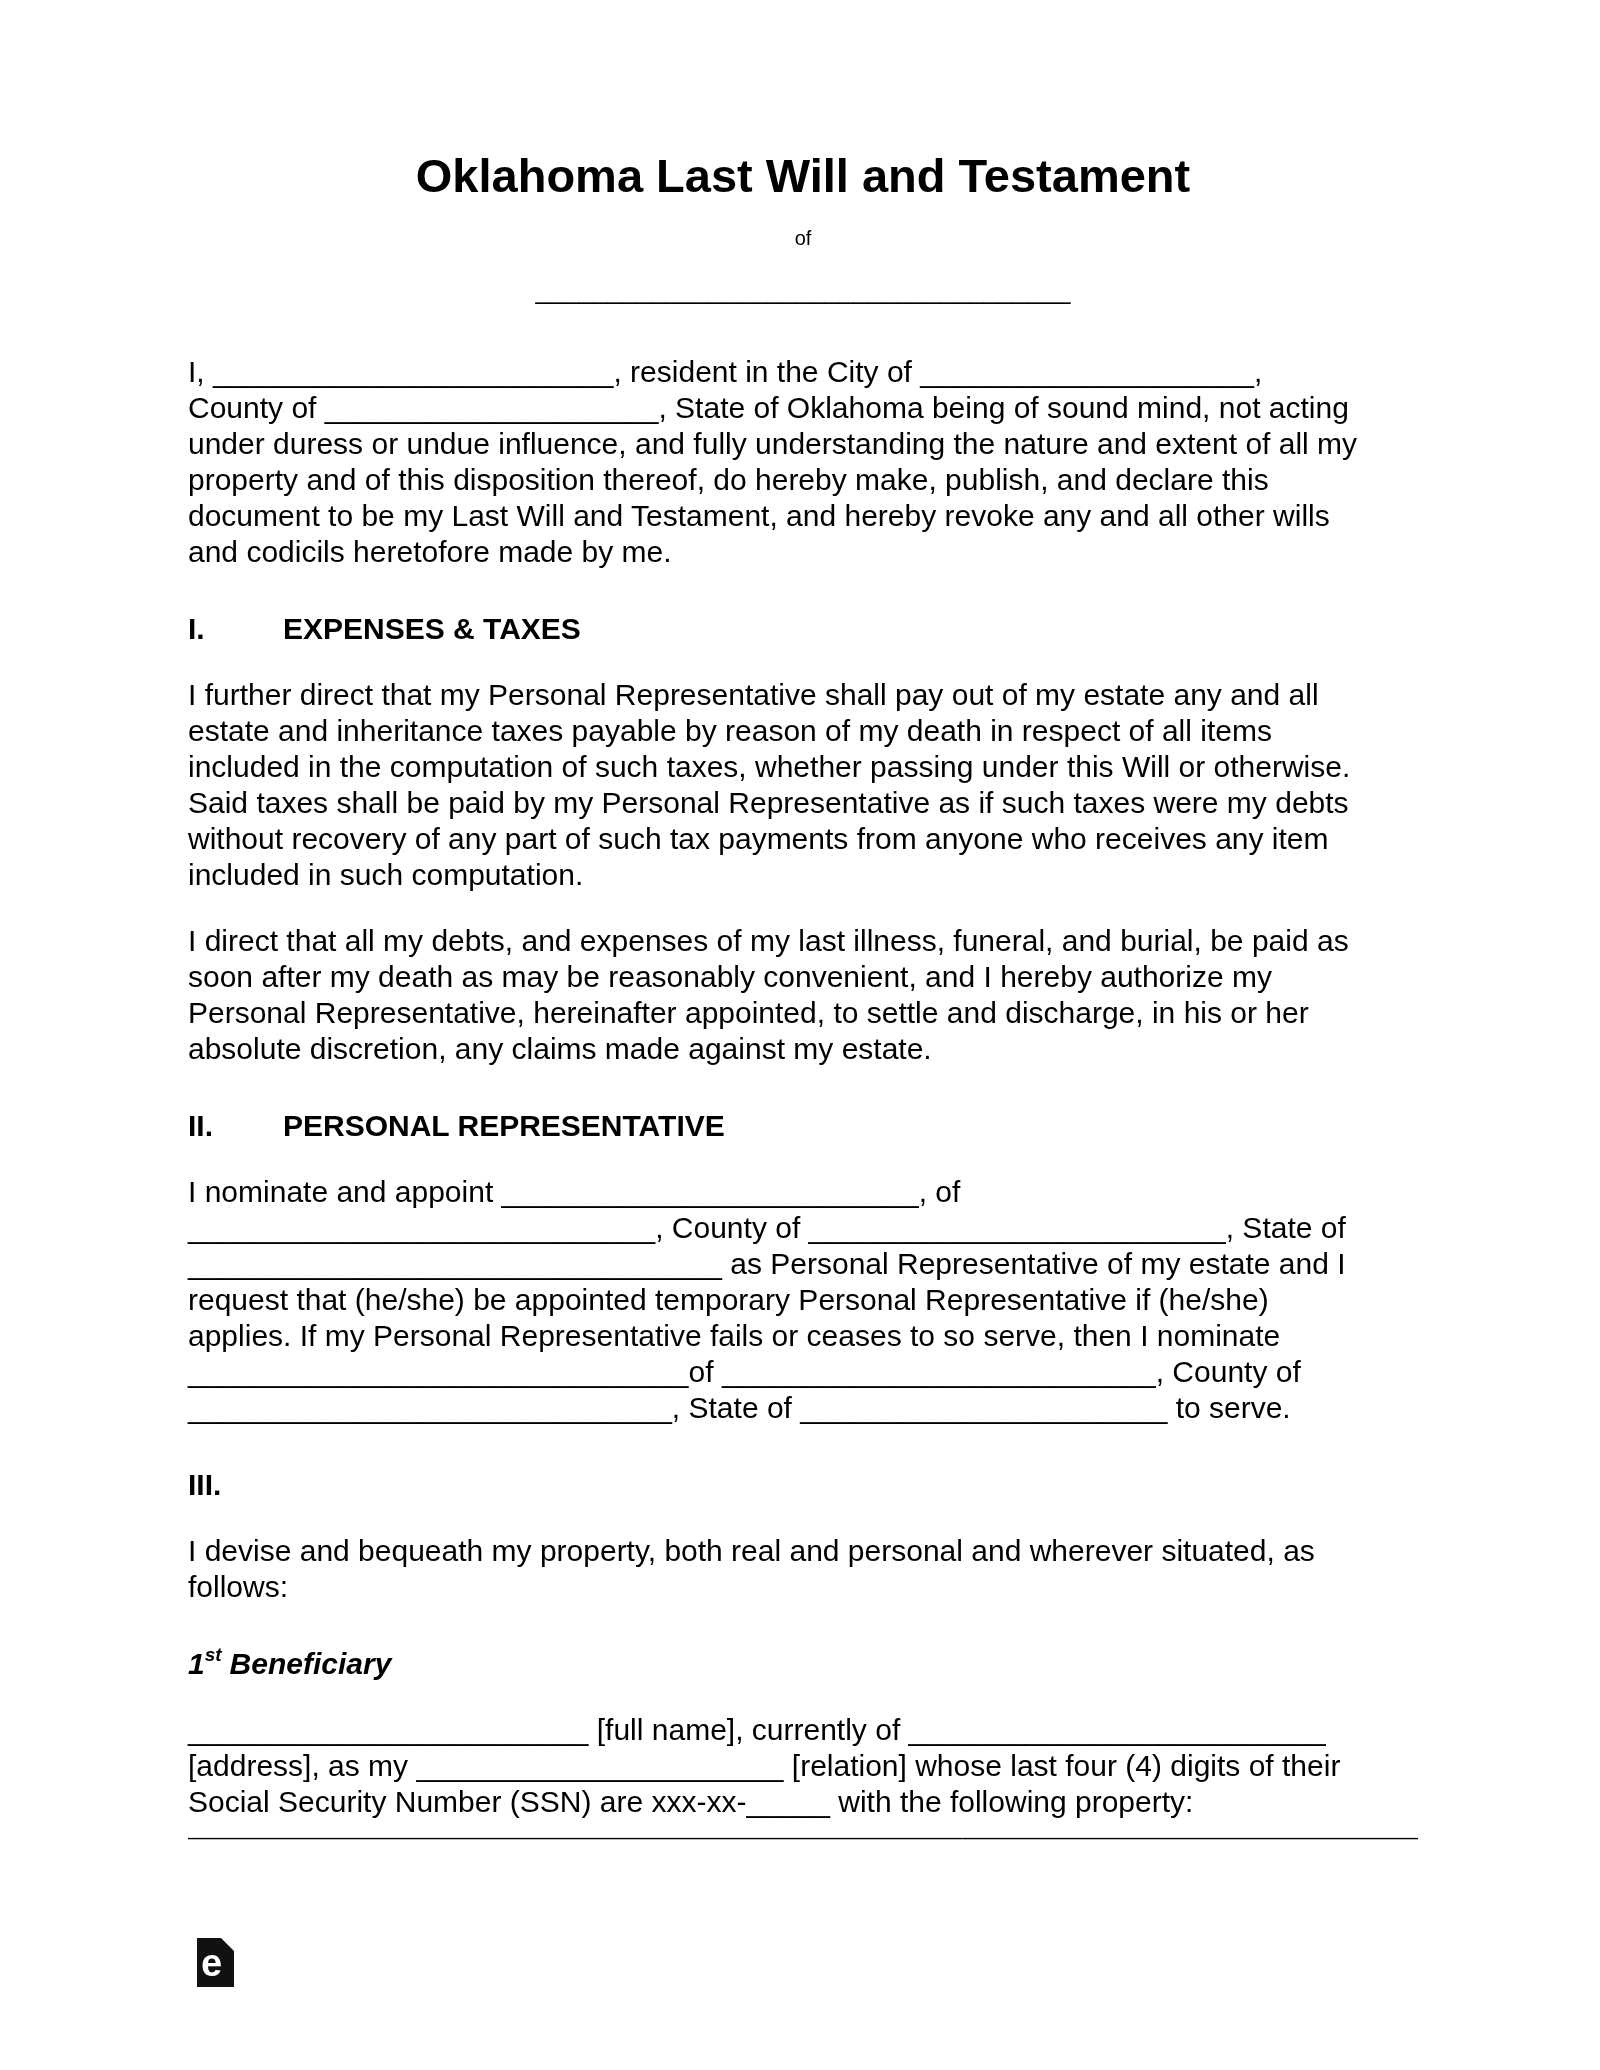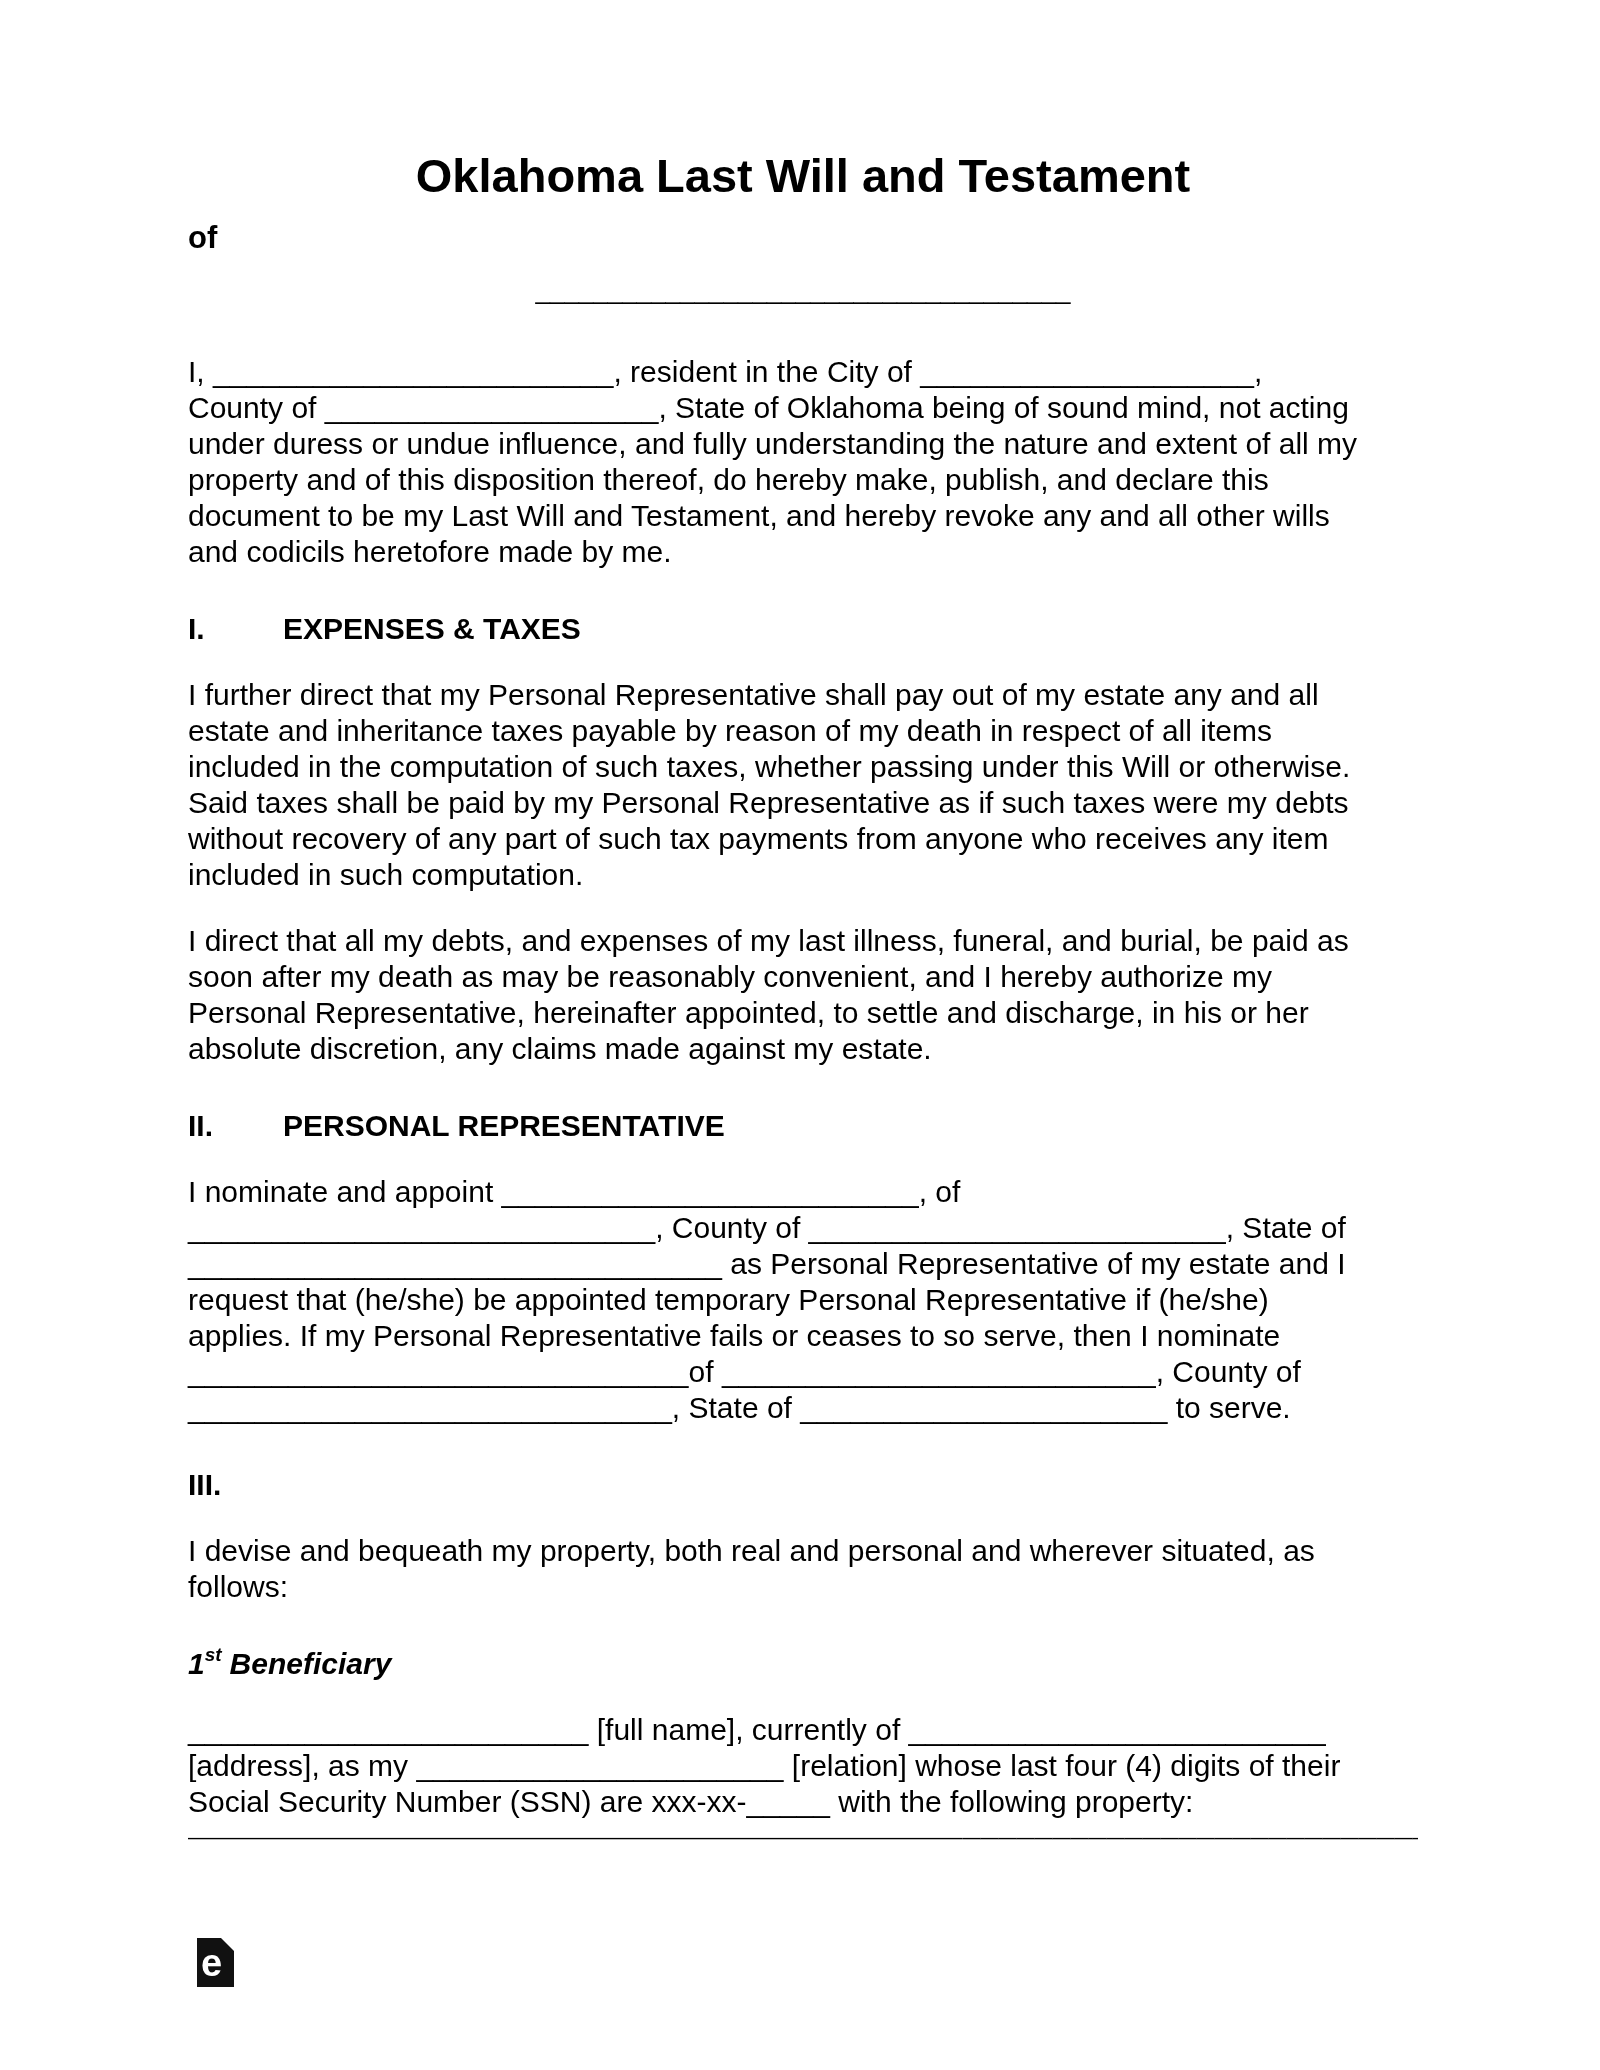--- a/index.html
+++ b/index.html
@@ -16,23 +16,24 @@
 
   .doc-title {
     margin: 150px 0 18px 0;
     text-align: center;
     font-size: 47px;
     line-height: 52px;
     font-weight: bold;
   }
   .doc-of {
     margin: 10px 0 0 0;
-    font-size: 31px;
+    text-align: center;
+    font-size: 20px;
     line-height: 36px;
-    font-weight: bold;
+    font-weight: normal;
   }
   .name-line {
     margin-top: 16px;
     text-align: center;
     font-size: 26px;
     line-height: 36px;
     white-space: nowrap;
   }
   .pursuant {
     margin-top: 22px;

